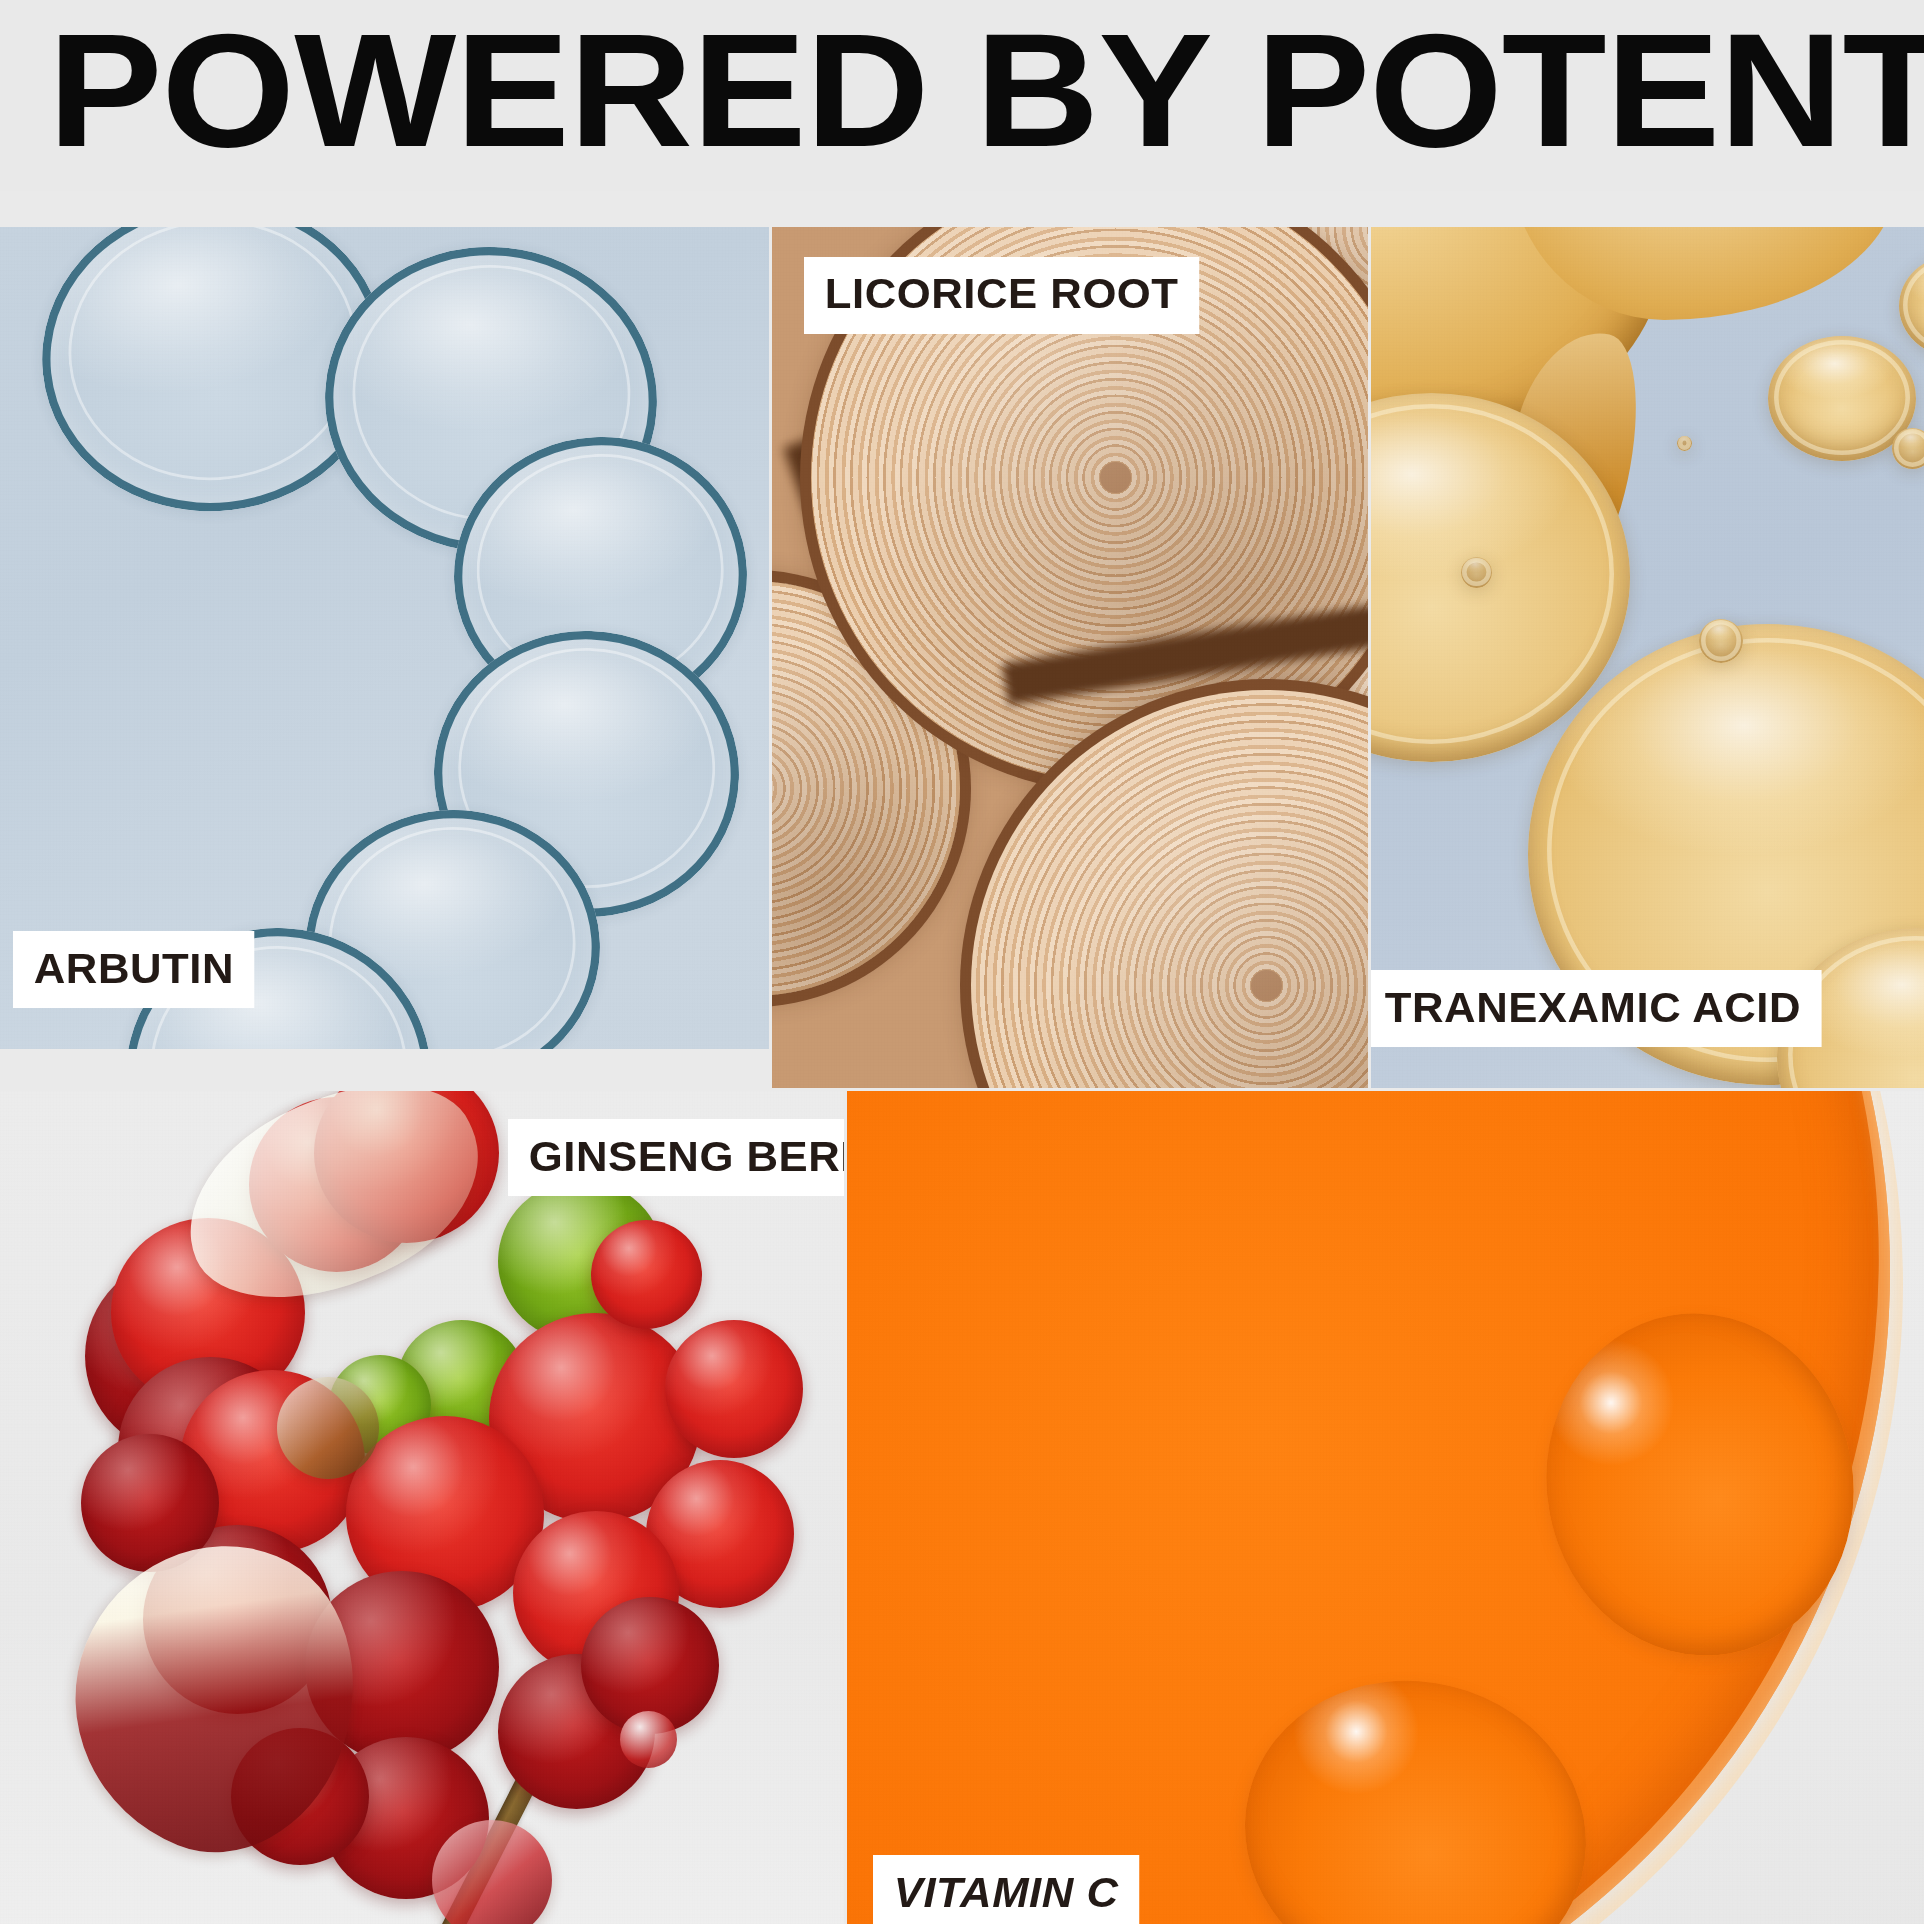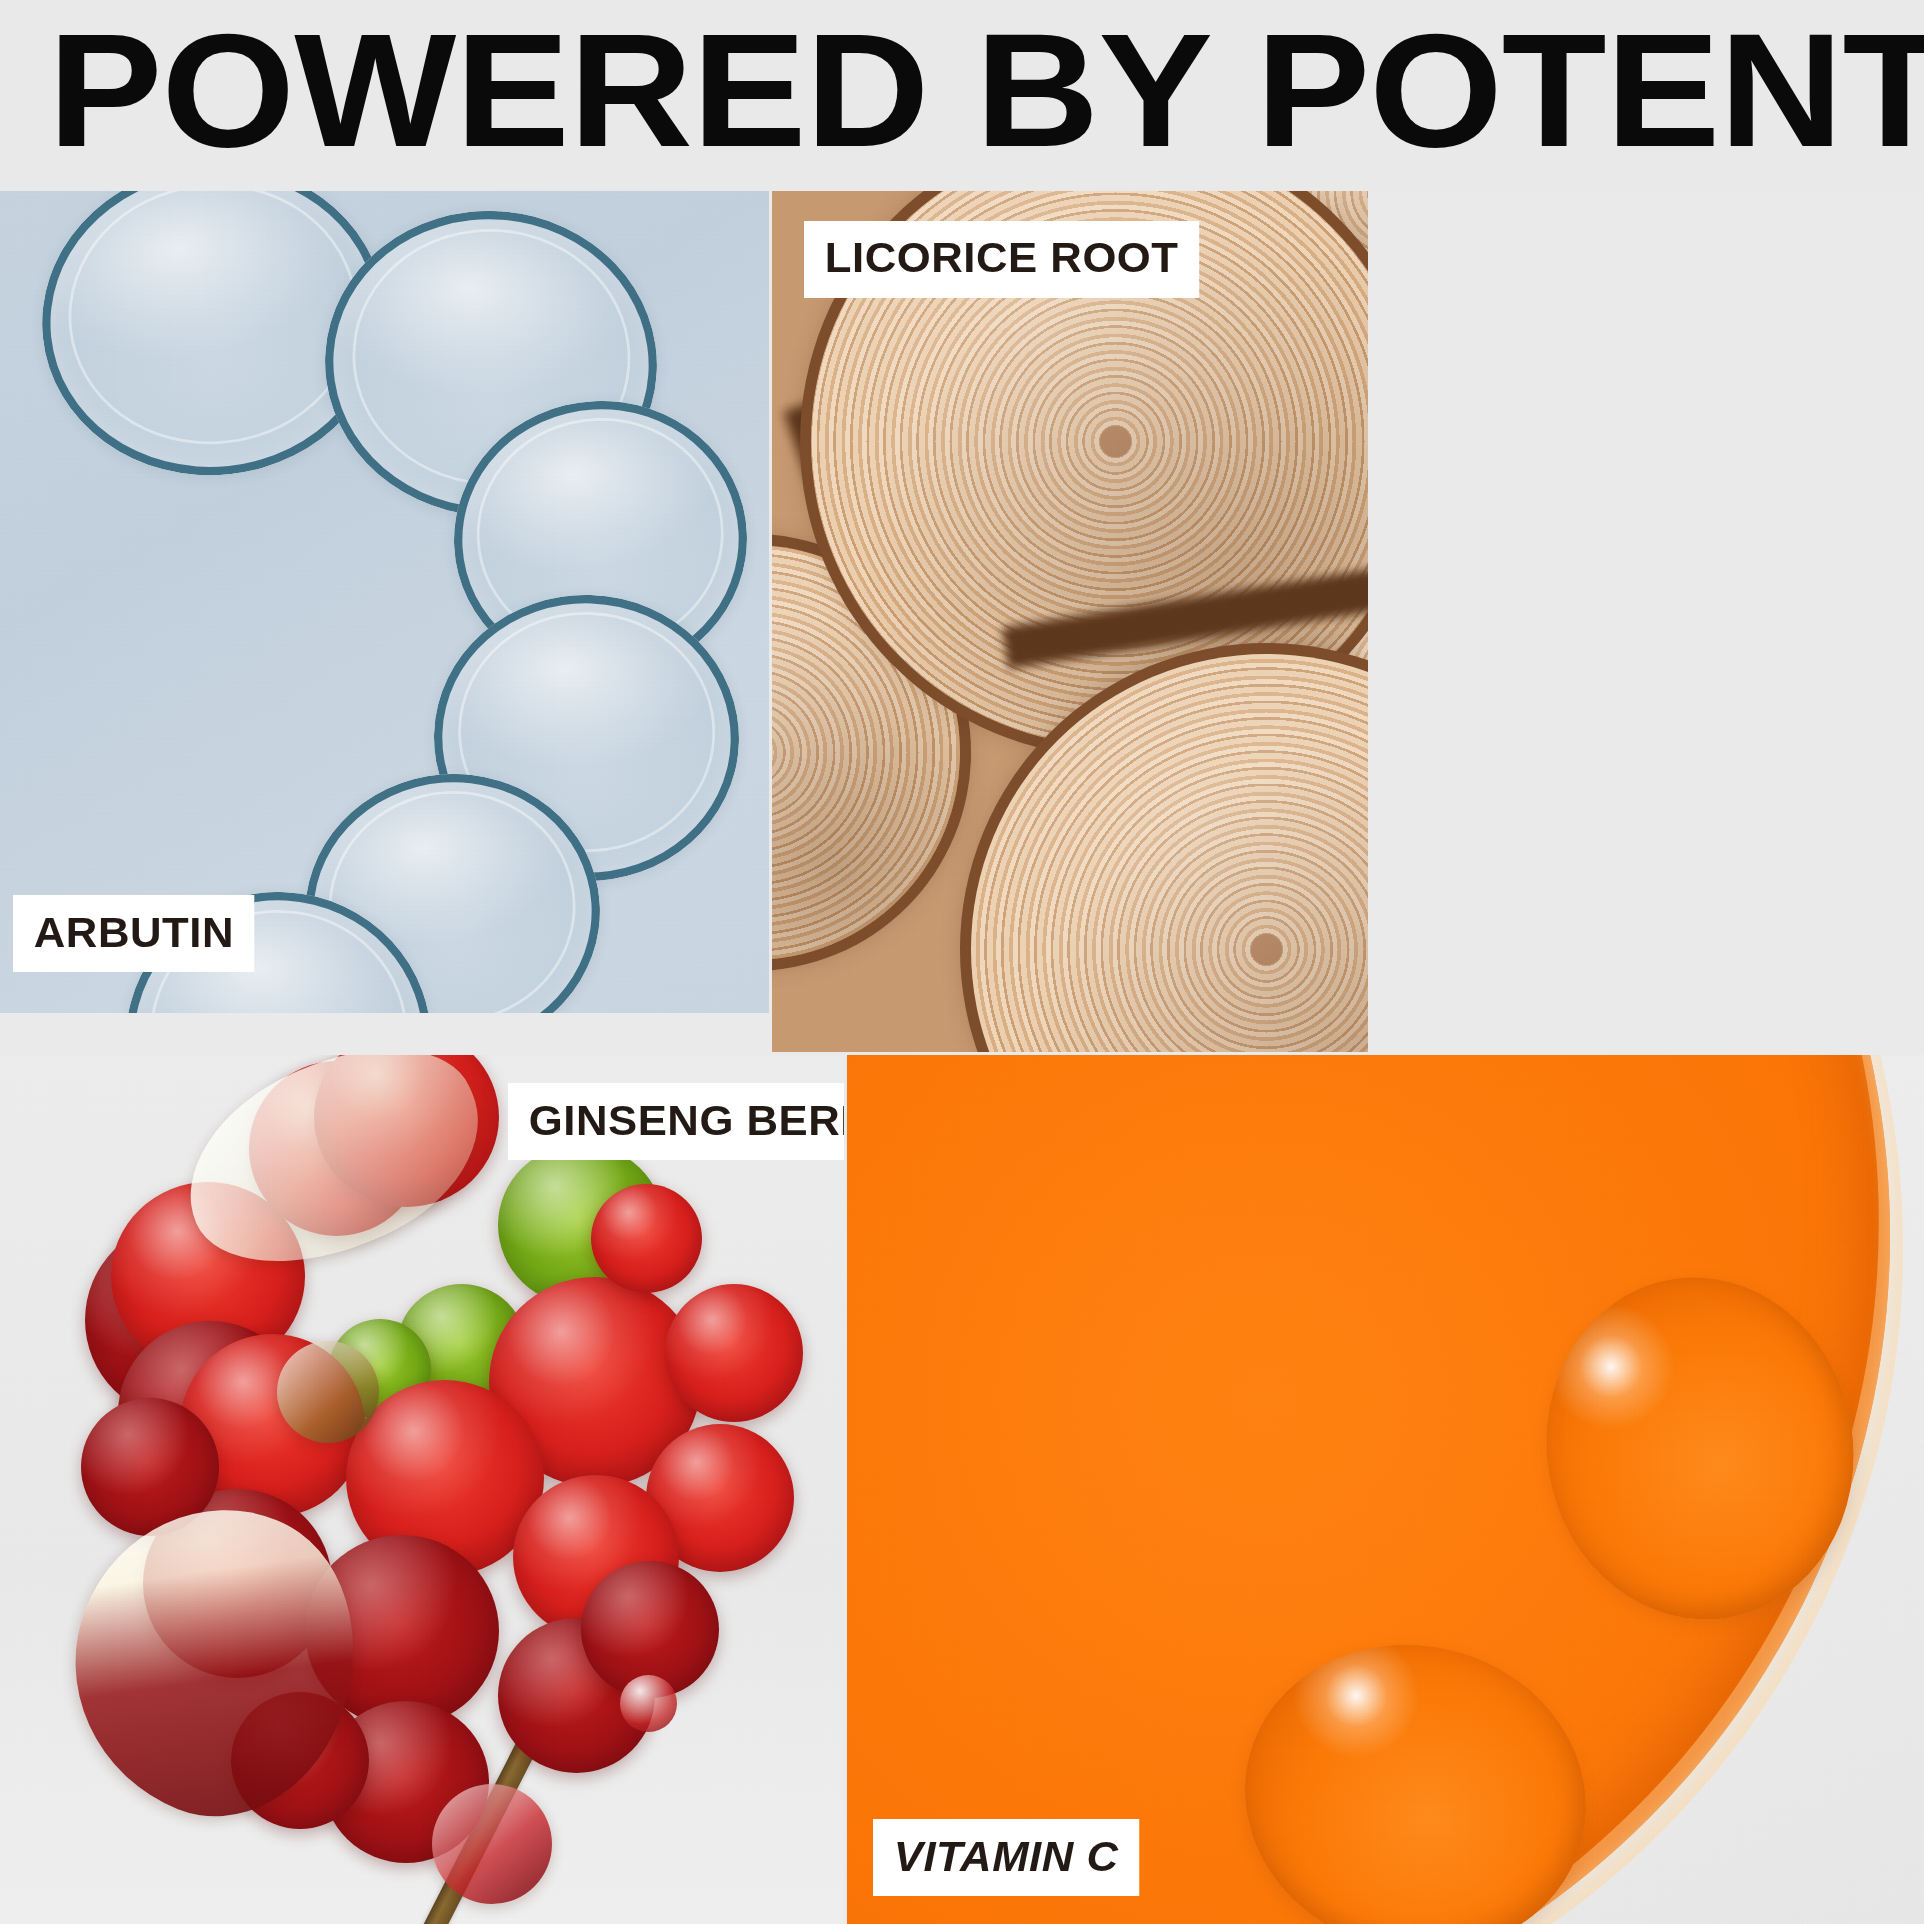--- a/index.html
+++ b/index.html
@@ -11,21 +11,21 @@
   .header{position:absolute;left:0;top:0;width:1924px;height:191px;background:#e9e9e9;
           display:flex;align-items:center;overflow:hidden;}
   .header-title{position:absolute;left:48px;top:9.2px;width:1846px;
         font-family:"Liberation Sans Narrow","Liberation Sans",sans-serif;
         font-weight:700;font-style:normal;color:#0a0a0a;
         font-size:162px;line-height:162px;letter-spacing:-0.9px;
         transform:scaleX(1.06);transform-origin:left center;white-space:nowrap;}
 
   
   .grid{position:absolute;left:0;top:191px;width:1924px;height:1733px;}
-  .panel{position:absolute;overflow:hidden;}
+  .panel{position:absolute;overflow:hidden;margin-top:36px;}
 
   .p-arbutin   {left:0;    top:0;   width:769px; height:822px;}
   .p-licorice  {left:772px;top:0;   width:596px; height:861px;}
   .p-tranexamic{left:1371px;top:0;  width:554px; height:861px;}
   .p-ginseng   {left:0;    top:864px;width:844px;height:869px;}
   .p-vitaminc  {left:847px;top:864px;width:1077px;height:869px;font-style:italic;}
 
   
   .chip{position:absolute;background:#ffffff;color:#231a16;
         font-family:"Liberation Sans Narrow","Liberation Sans",sans-serif;
@@ -197,20 +197,37 @@
           <div class="ring-core"></div>
         </div>
       <div class="wood-gap gap1"></div>
       <div class="ring ringC">
           <div class="ring-core"></div>
         </div>
       <div class="noise"></div>
       <div class="chip chip-licorice">LICORICE ROOT</div>
     </div>
 
+    <div class="panel p-tranexamic">
+      <div class="oil-bg"></div>
+      <div class="oilBlobTop"></div>
+      <div class="oilBlobTop2"></div>
+      <div class="oilNeck"></div>
+      <div class="oil o1"></div>
+      <div class="oil o3"></div>
+      <div class="oil o4"></div>
+      <div class="oil o2"></div>
+      <div class="oil o9"></div>
+      <div class="oil o5"></div>
+      <div class="oil o6"></div>
+      <div class="oil o7"></div>
+      <div class="oil o8"></div>
+      <div class="noise"></div>
+      <div class="chip chip-tranexamic">TRANEXAMIC ACID</div>
+    </div>
 
     <div class="panel p-ginseng">
       <div class="gin-bg"></div>
 
       <div class="stem" style="left:489px;top:591px;width:22px;height:305px;transform:rotate(27deg);"></div>
 
       <div class="berry dark" style="left:85px; top:166px;width:198px;height:198px;"></div>
       <div class="berry" style="left:111px;top:127px;width:194px;height:189px;"></div>
       <div class="berry dark" style="left:118px;top:266px;width:185px;height:185px;"></div>
       <div class="berry" style="left:249px;top:5.5px;  width:175px;height:175px;"></div>

